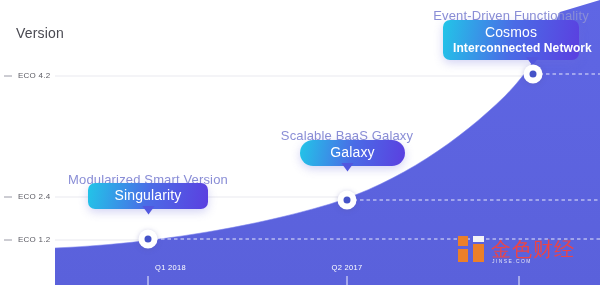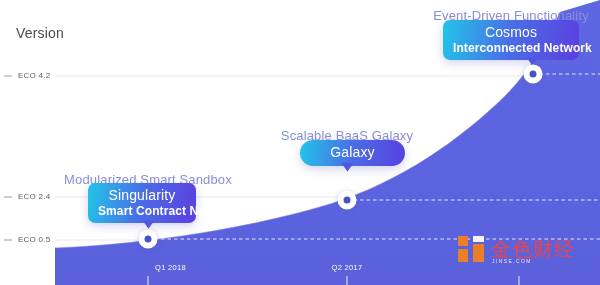--- a/index.html
+++ b/index.html
@@ -191,30 +191,29 @@
       <line x1="148" y1="276" x2="148" y2="285"></line>
       <line x1="347" y1="276" x2="347" y2="285"></line>
       <line x1="519" y1="276" x2="519" y2="285"></line>
     </g>
   </svg>
 
   <div class="axis-caption" style="left:16px; top:25px;">Version</div>
 
   <div class="ytick-label" style="left:18px; top:71px;">ECO 4.2</div>
   <div class="ytick-label" style="left:18px; top:192px;">ECO 2.4</div>
-  <div class="ytick-label" style="left:18px; top:235px;">ECO 0.5</div>
+  <div class="ytick-label" style="left:18px; top:235px;">ECO 1.2</div>
 
   <div class="xtick-label" style="left:148px; top:263px;padding-left:45px;">Q1 2018</div>
   <div class="xtick-label" style="left:347px; top:263px;">Q2 2017</div>
 
-  <div class="kicker" style="left:148px; top:172px;">Modularized Smart Sandbox</div>
-
-  <div class="callout" style="left:88px; top:183px; width:108px; background:linear-gradient(100deg,#22c5e8 0%,#4a6ce6 50%,#5b3fe0 100%);text-align:center;">
+  <div class="kicker" style="left:148px; top:172px;">Modularized Smart Version</div>
+
+  <div class="callout" style="left:88px; top:183px; width:120px; background:linear-gradient(100deg,#22c5e8 0%,#4a6ce6 50%,#5b3fe0 100%);text-align:center;">
     <span class="c-title">Singularity</span>
-    <span class="c-sub">Smart Contract Network</span>
     <span class="tail" style="left:54px; background:#5257df;"></span>
   </div>
 
   <div class="marker" style="left:148px; top:239px;"></div>
 
   <div class="kicker" style="left:347px; top:128px;">Scalable BaaS Galaxy</div>
 
   <div class="callout" style="left:300px; top:140px; width:105px; background:linear-gradient(100deg,#22c5e8 0%,#4a6ce6 50%,#5b3fe0 100%);border-radius:15px;">
     <span class="c-title">Galaxy</span>
     <span class="tail" style="left:41px; background:#5257df;"></span>

